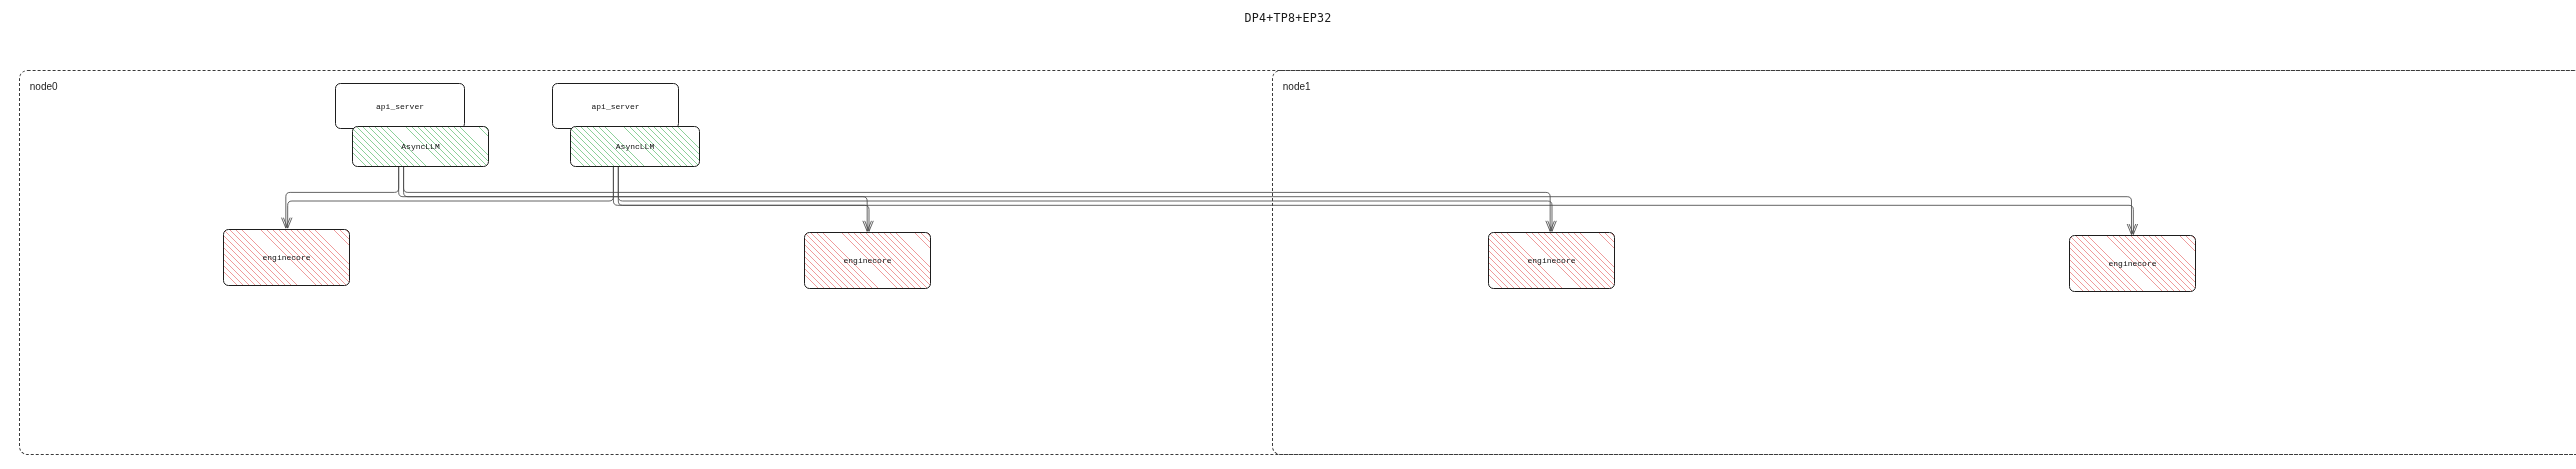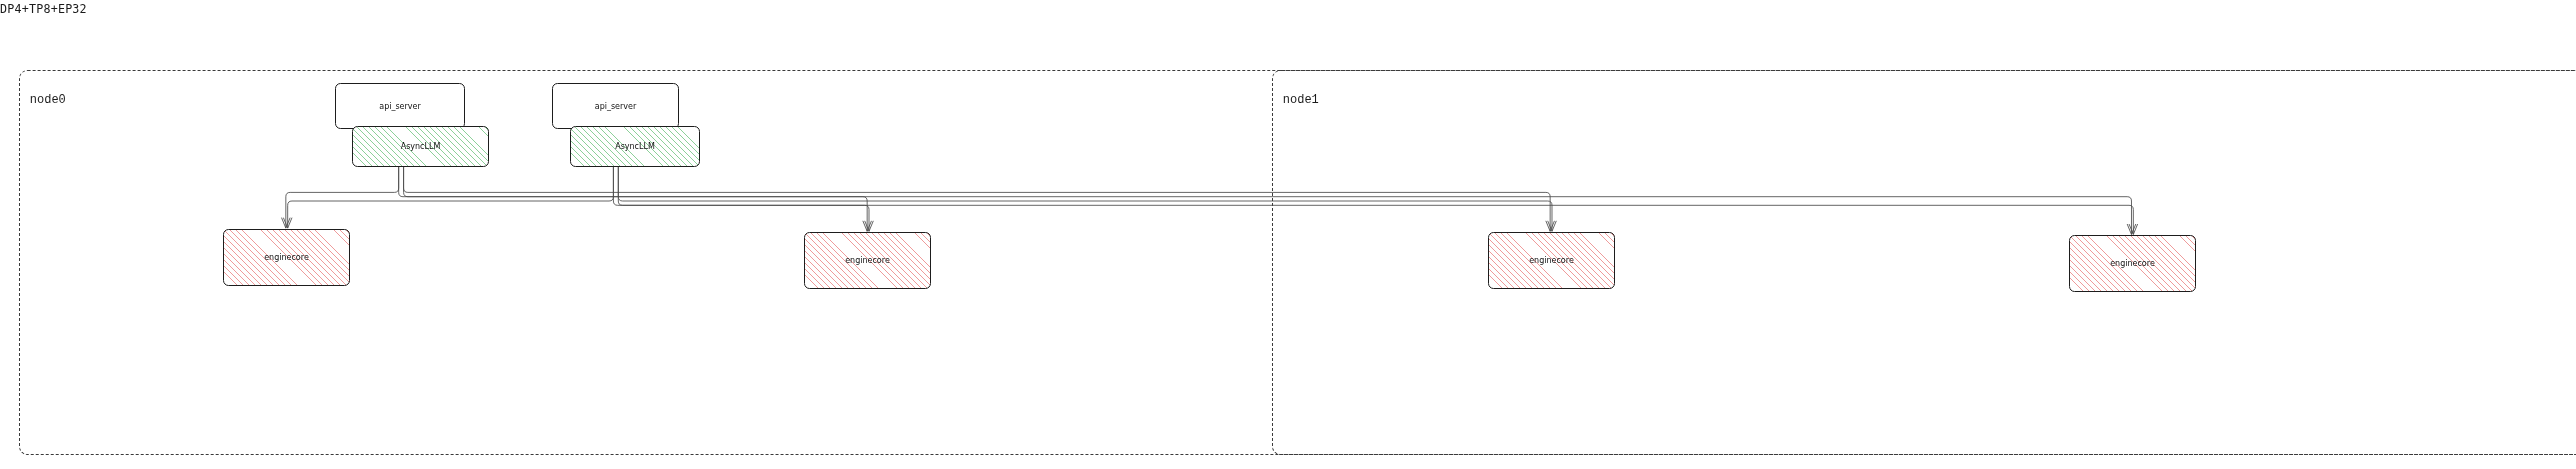--- a/index.html
+++ b/index.html
@@ -14,61 +14,62 @@
     position: relative;
     width: 2576px;
     height: 469px;
     background: #ffffff;
     overflow: hidden;
   }
 
   
   .diagram-title {
     position: absolute;
-    top: 2px;
+    top: 11px;
     left: 0;
     width: 2576px;
-    text-align: left;
+    text-align: center;
     font-family: "DejaVu Sans Mono", "Liberation Mono", monospace;
     font-size: 11.7px;
     color: #1b1b1b;
     letter-spacing: 0.2px;
   }
 
   
   .node-cluster {
     position: absolute;
     border: 1px dashed #3b3b3b;
     border-radius: 8.6px;
     background: transparent;
     box-sizing: border-box;
   }
   .node-label {
     position: absolute;
-    top: 22px;
+    top: 10px;
     left: 9.8px;
-    font-family: Liberation Mono, monospace;
-    font-size: 12px;
+    font-family: Liberation Sans, sans-serif;
+    font-size: 10px;
     color: #1b1b1b;
     white-space: nowrap;
   }
 
   
   .node-box {
     position: absolute;
     box-sizing: border-box;
     border: 1px solid #1d1d1d;
     border-radius: 5.5px;
     display: flex;
     align-items: center;
     justify-content: center;
     font-size: 8px;
     color: #111111;
     background-color: #ffffff;
     white-space: nowrap;
+    font-family: Liberation Mono, monospace;
   }
 
   .box-api-server {
     background-color: #ffffff;
   }
 
   
   .box-asyncllm {
     background-color: #ffffff;
     background-image: repeating-linear-gradient(

